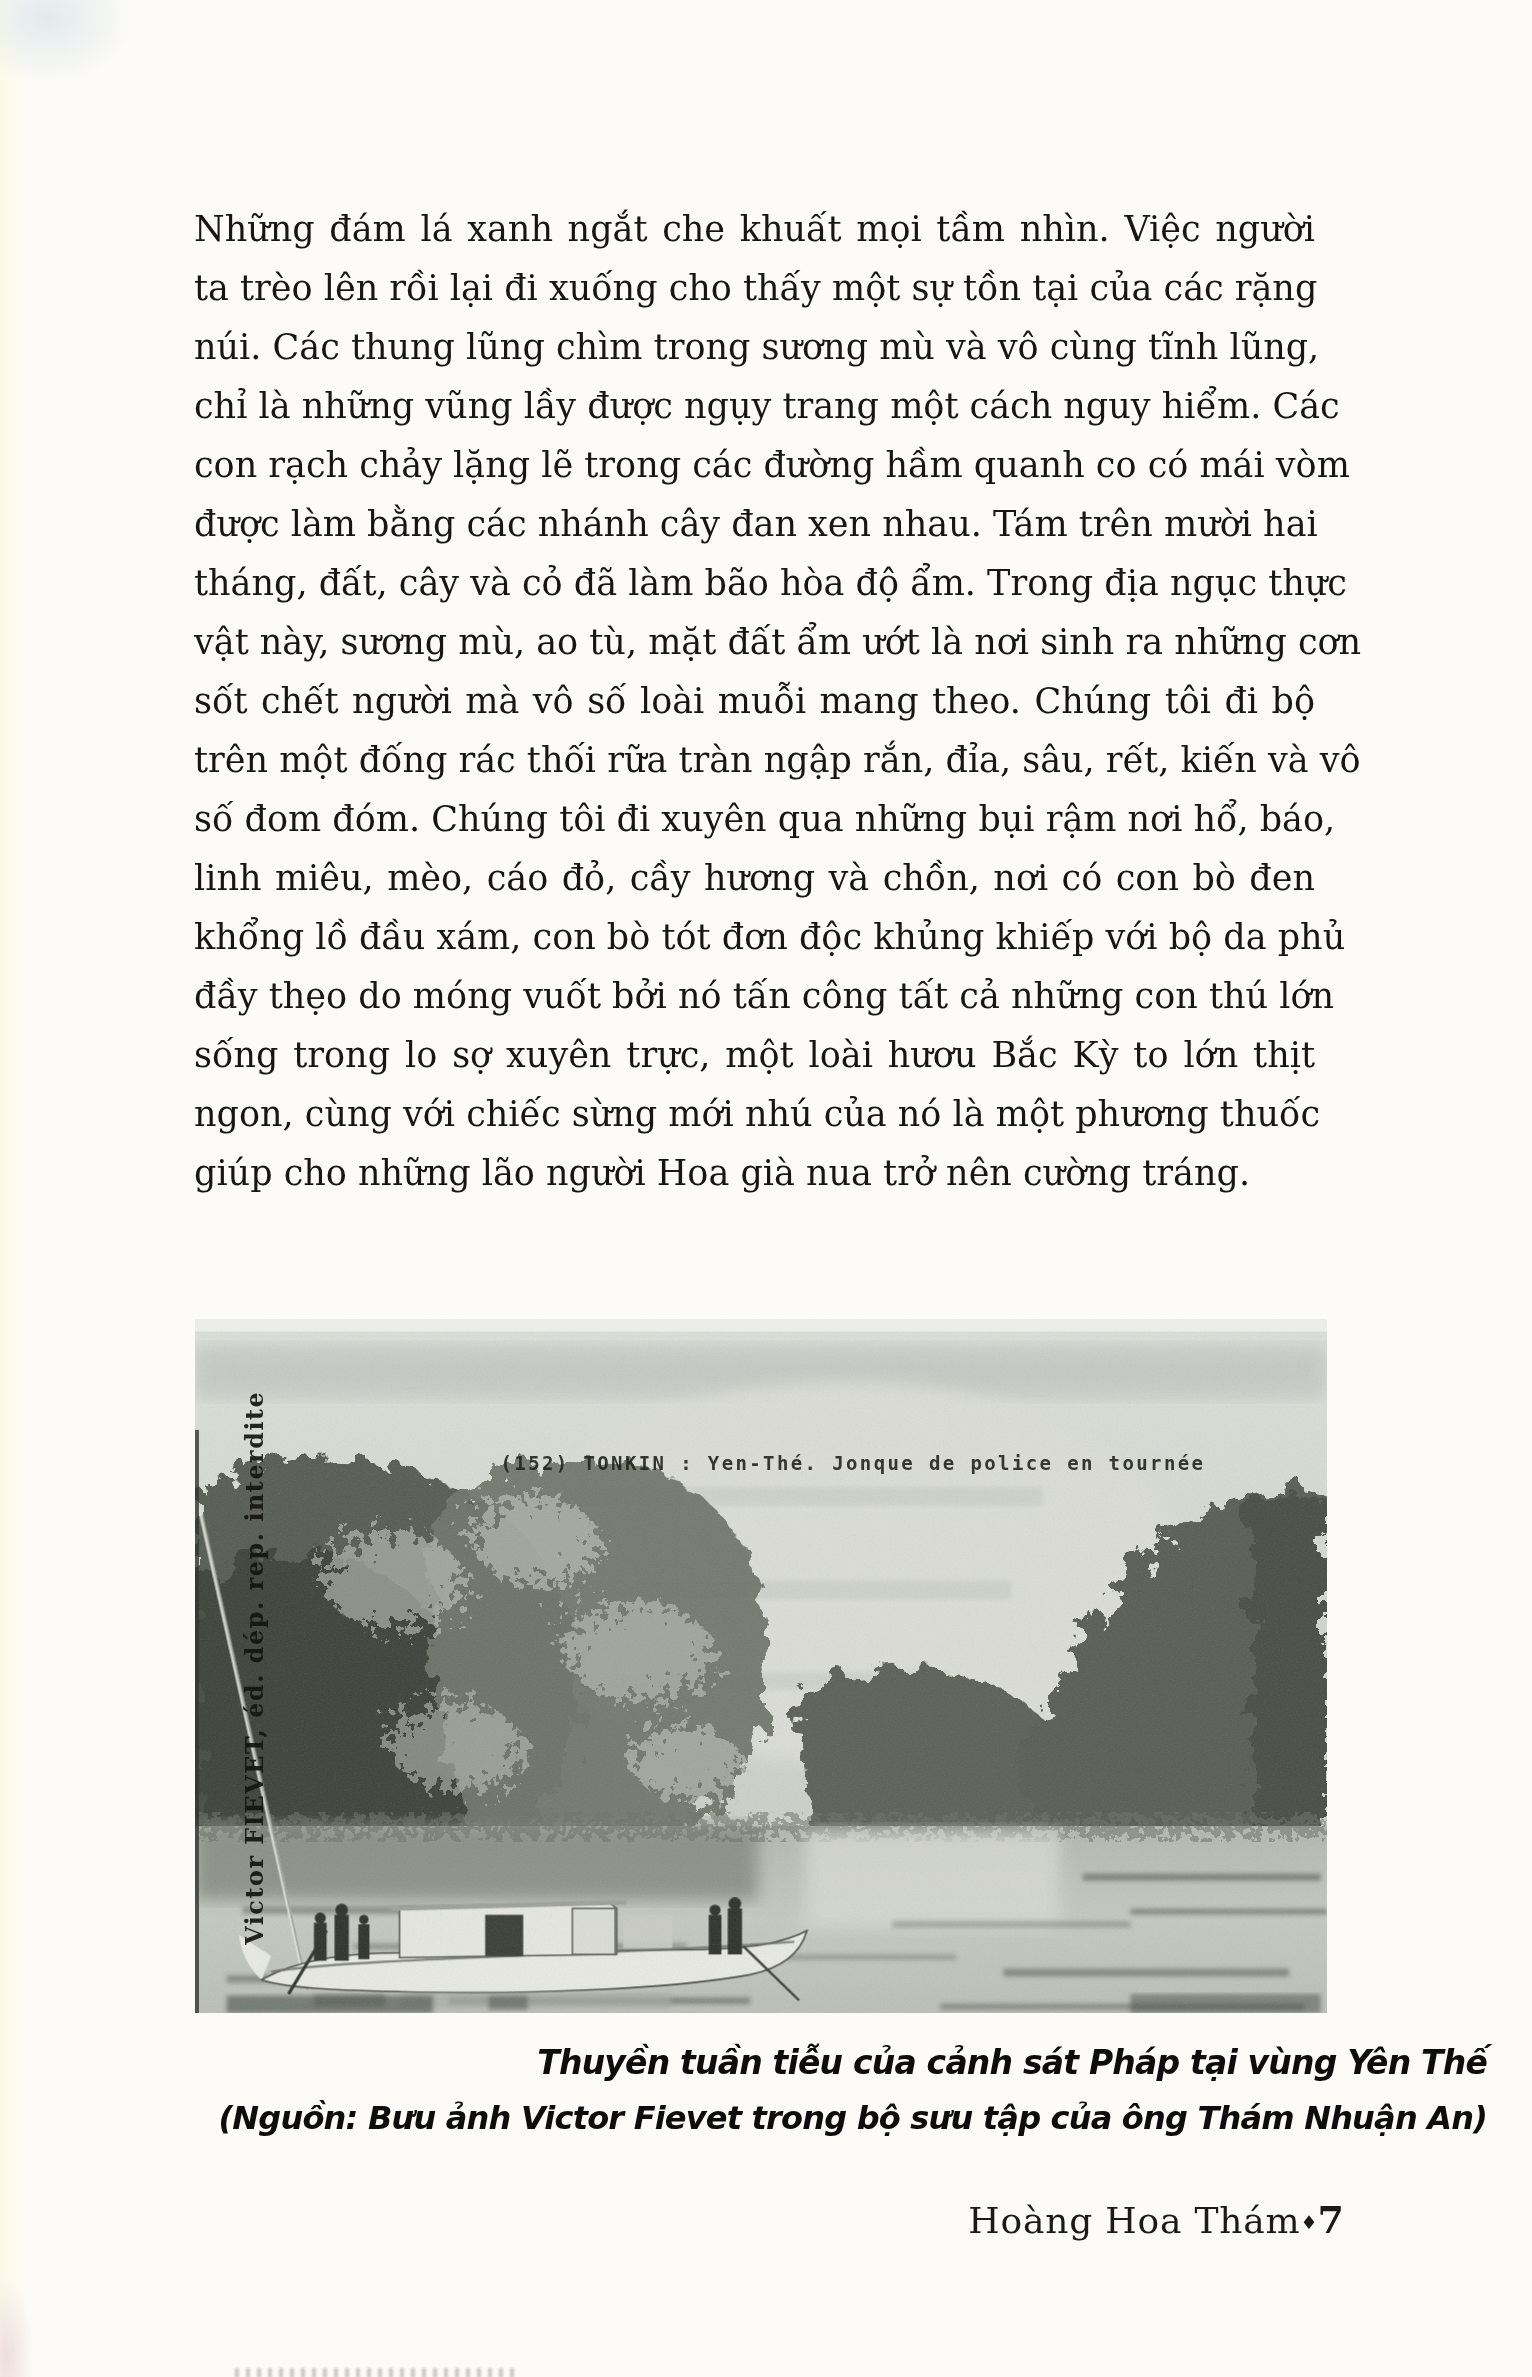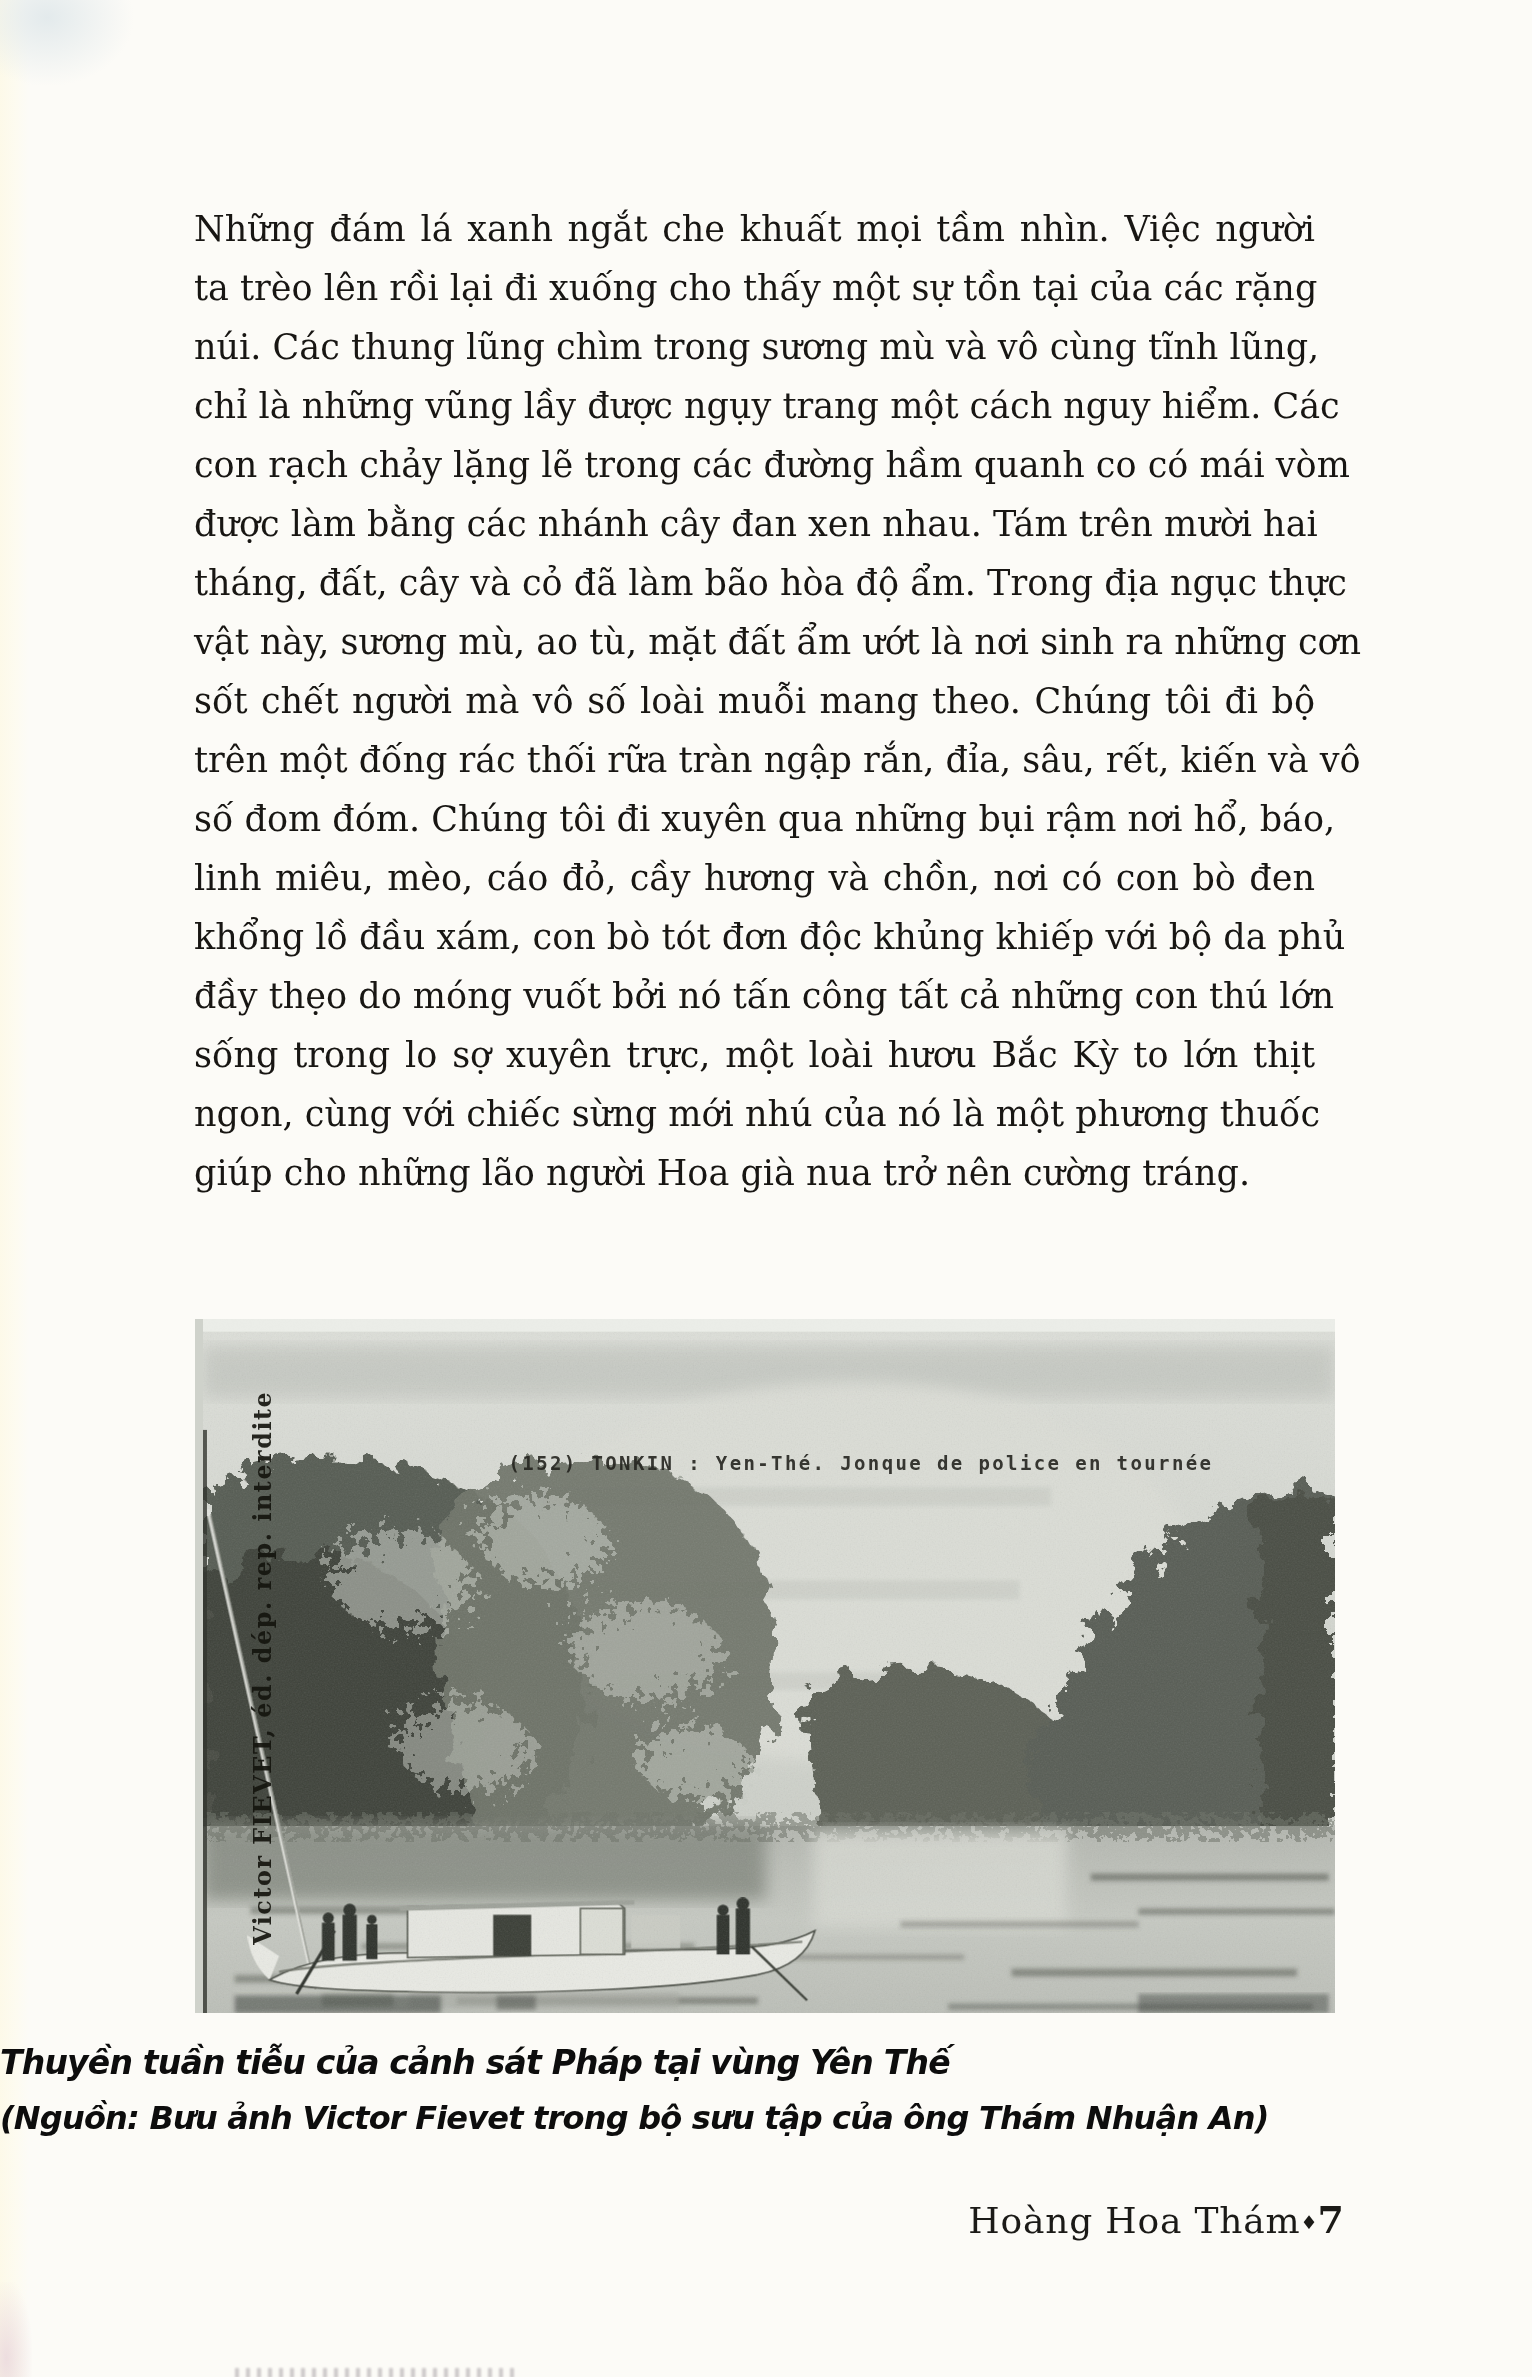--- a/index.html
+++ b/index.html
@@ -24,25 +24,25 @@
   .bodytext{position:absolute;left:194px;top:200px;width:1121px;color:#181613;}
   .bodytext .line{
     font-size:35px;line-height:59px;height:59px;white-space:nowrap;
     text-align:justify;text-align-last:justify;
     font-family:"DejaVu Serif",serif;
   }
   .bodytext .line.last{text-align-last:left;white-space:normal;}
 
   
   .photo{position:absolute;left:195px;top:1319px;width:1132px;height:694px;margin:0;
-    background:#cfd2cb;overflow:hidden;padding-left:8px;}
+    background:#cfd2cb;overflow:hidden;}
   .photo svg{display:block;width:100%;height:100%;}
 
   
-  .photo-caption{position:absolute;left:0;top:2034px;width:1471px;text-align:left;
+  .photo-caption{position:absolute;left:16px;top:2034px;width:1471px;text-align:right;
     color:#0d0d0d;font-family:"DejaVu Sans",sans-serif;font-style:italic;font-weight:bold;}
   .photo-caption .cap1{font-size:33px;line-height:57px;letter-spacing:-0.8px;}
   .photo-caption .cap2{font-size:32px;line-height:55px;letter-spacing:-0.8px;}
 
   
   .footer{position:absolute;top:2197px;right:189px;display:flex;align-items:baseline;
     color:#1b1a17;}
   .footer .running{font-family:"DejaVu Serif",serif;font-size:36px;letter-spacing:0.8px;}
   .footer .diamond{font-size:19px;align-self:center;transform:translateY(1.6px);}
   .footer .pagenum{font-family:"DejaVu Serif",serif;font-size:38px;font-weight:bold;}

